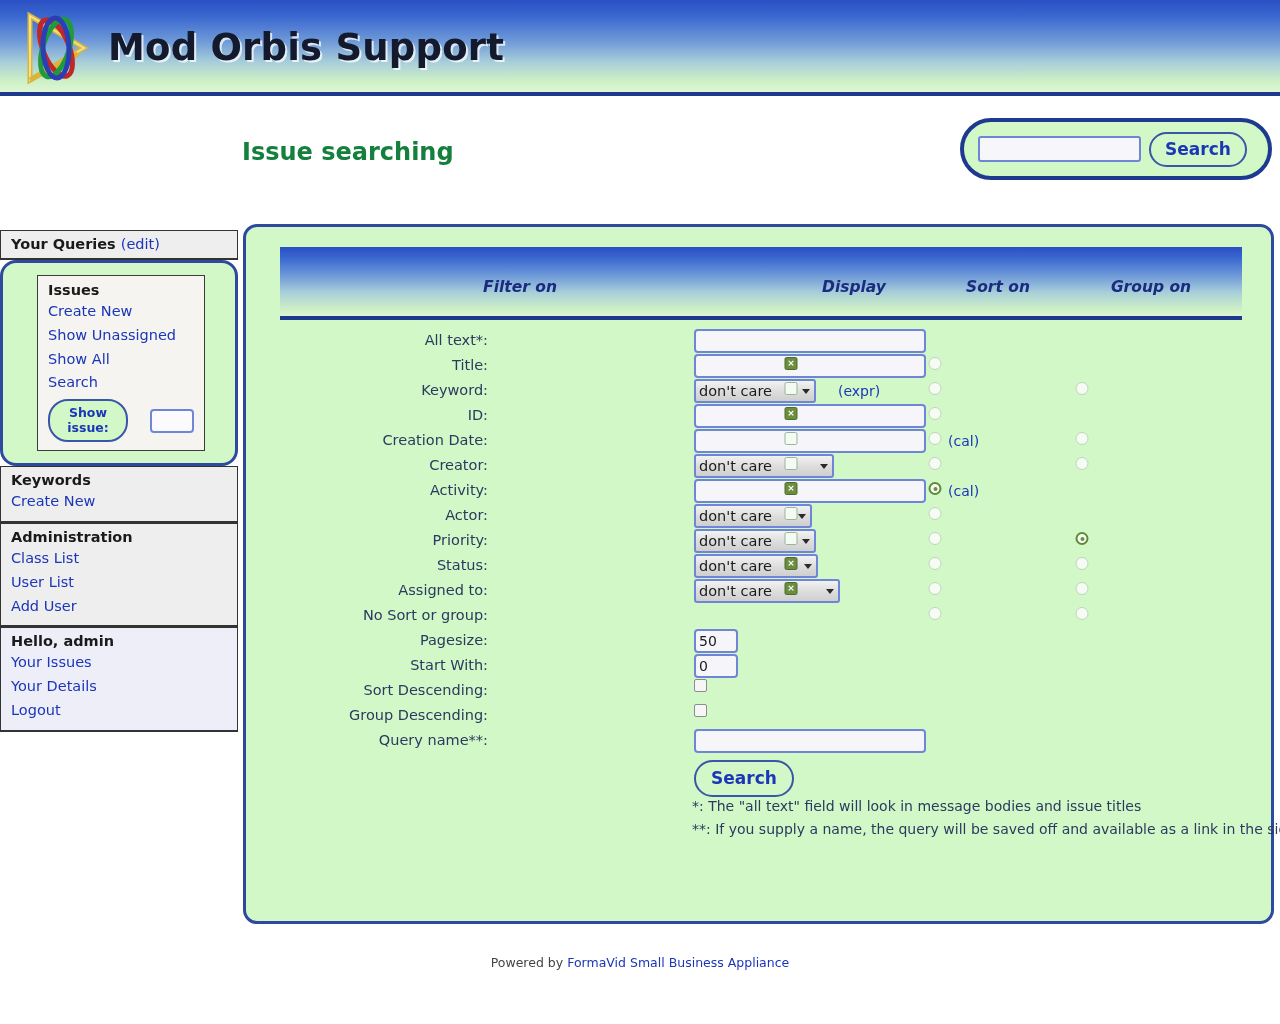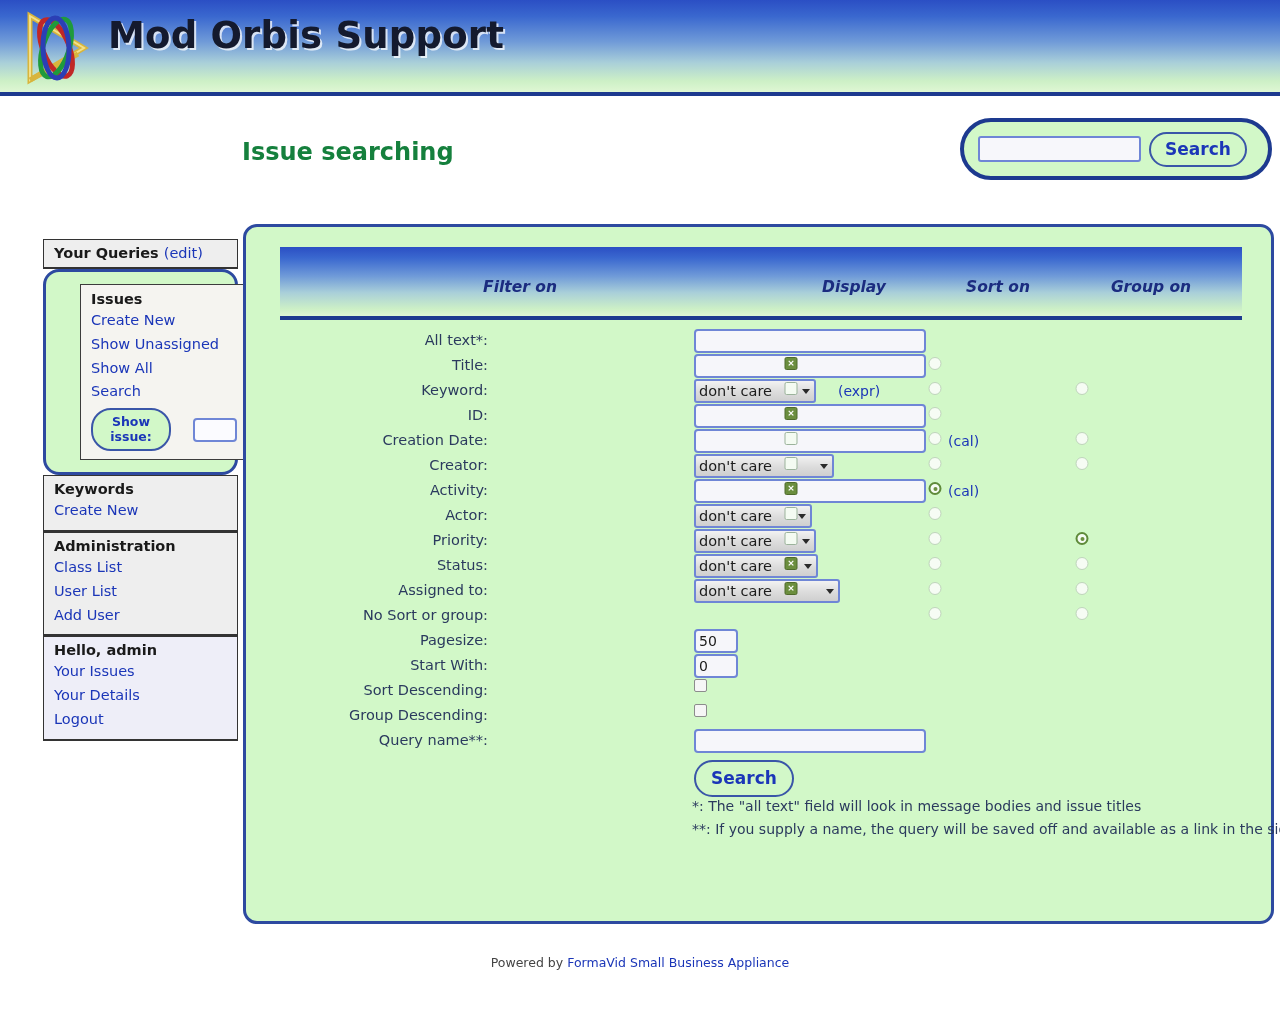--- a/index.html
+++ b/index.html
@@ -17,21 +17,21 @@
     height: 96px;
     background: linear-gradient(to bottom, #2b4fc4 0%, #3a68cf 18%, #6f9ad8 45%, #a9cfd9 68%, #cdf0c6 88%, #dff7d4 100%);
     border-bottom: 4px solid #1d3a8f;
     overflow: hidden;
   }
   .logo {
     position: absolute; left: 22px; top: 10px;
     width: 70px; height: 76px;
   }
   .site-title {
-    position: absolute; left: 108px; top: 14px;
+    position: absolute; left: 108px; top: 26px;
     font-size: 37px; font-weight: bold;
     color: #141a2e;
     letter-spacing: 0.2px;
     text-shadow: 2px 2px 0 rgba(255,255,255,0.75);
   }
 
   
   .titlerow {
     position: relative;
     height: 126px;
@@ -67,21 +67,21 @@
     font-weight: bold;
     cursor: pointer;
     font-family: "DejaVu Sans", "Liberation Sans", sans-serif;
   }
   .searchbox .pill-btn { font-size: 17px; padding: 5px 14px 6px; }
 
   
   .columns { position: relative; }
 
   
-  .sidebar { position: absolute; left: 0; top: 17px; width: 238px; padding-left: 43px; }
+  .sidebar { position: absolute; left: 0; top: 8px; width: 238px; }
   .side-sec {
     border: 1px solid #333333;
     border-bottom-width: 2px;
     background: #eeeeee;
     padding: 4px 10px 7px;
   }
   .side-sec.user { background: #eeeef8; }
   .side-title { font-size: 14.5px; font-weight: bold; color: #1a1a1a; margin: 1px 0 2px; }
   .side-title .edit, .side-sub { color: #1b36b8; font-weight: normal; }
   .side-link {

